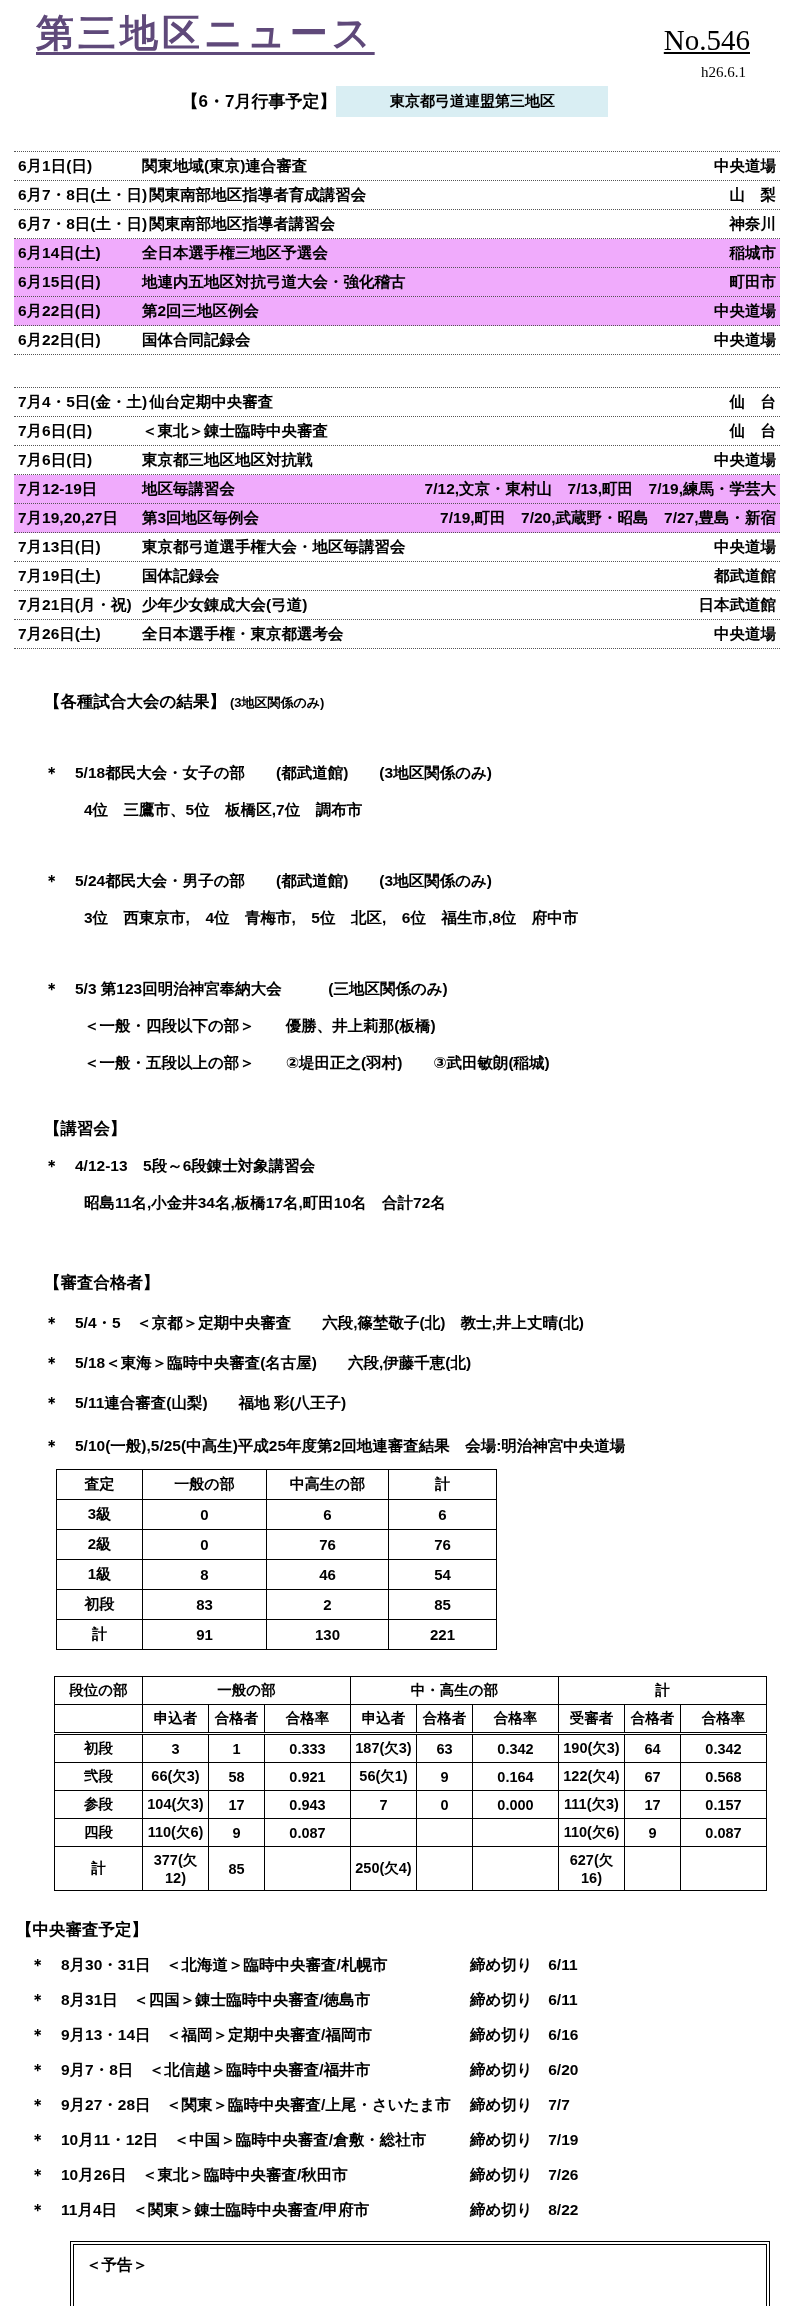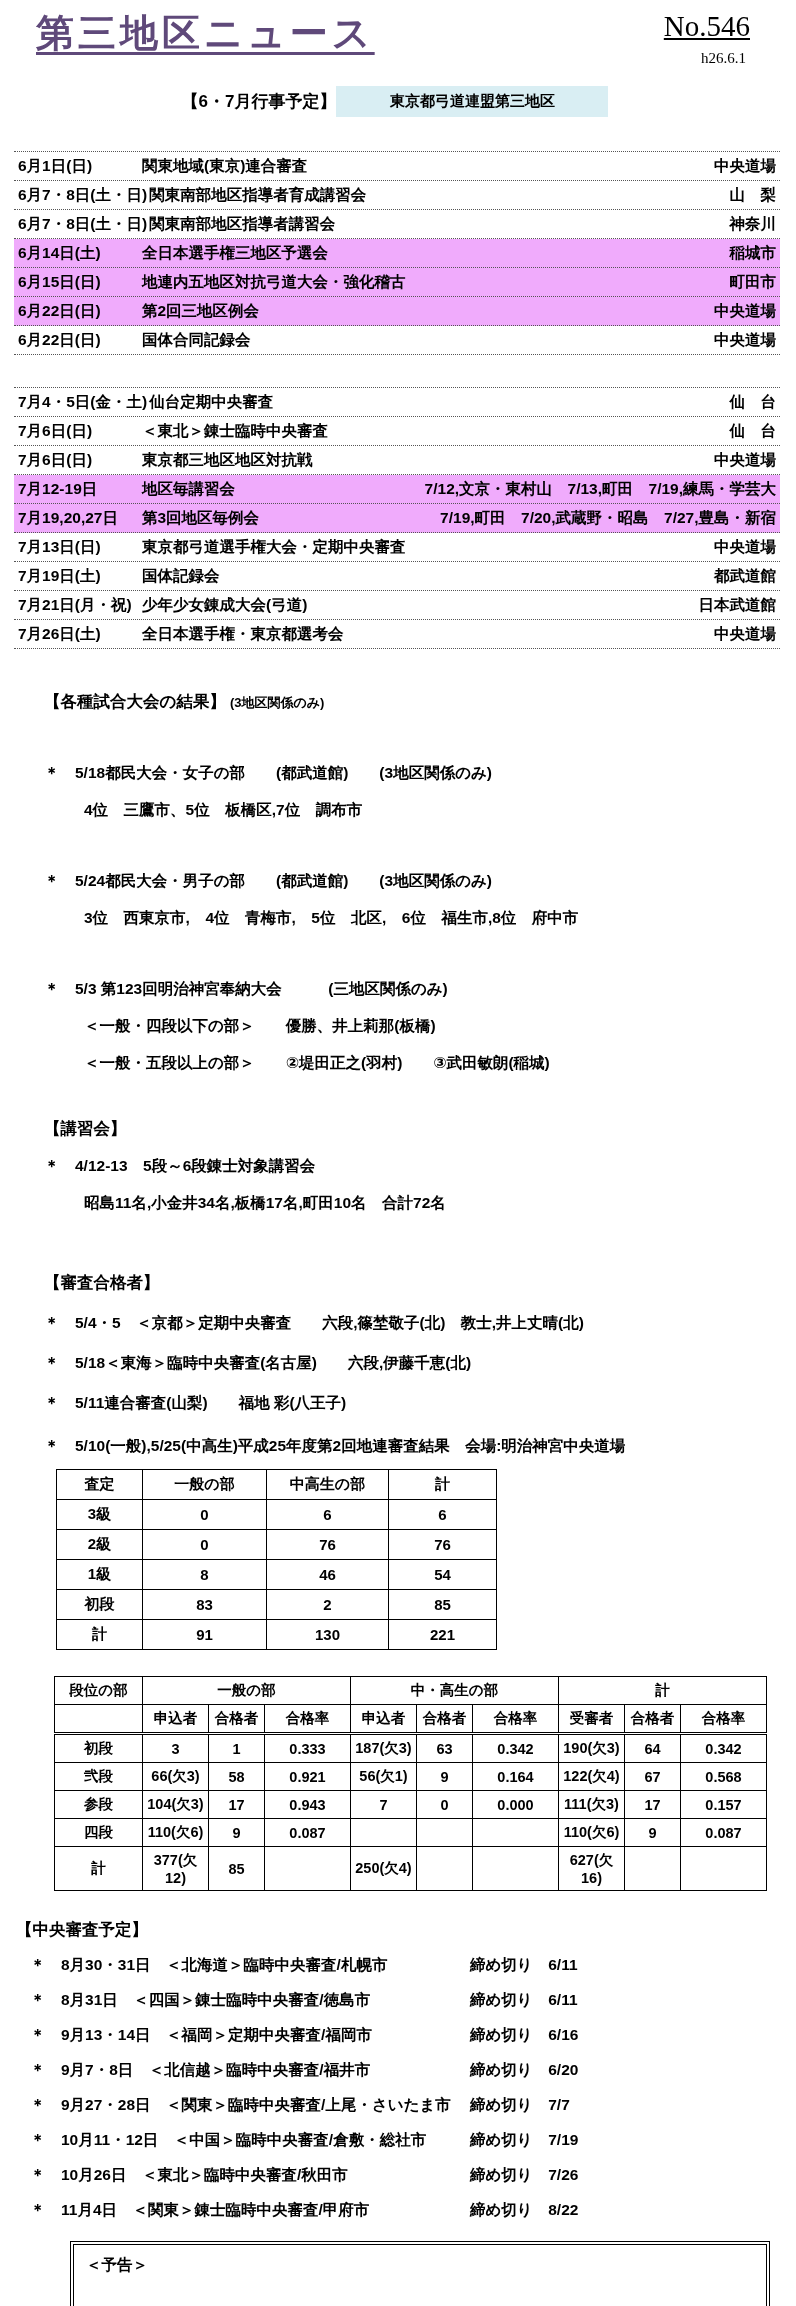--- a/index.html
+++ b/index.html
@@ -10,21 +10,21 @@
     font-family:"Liberation Sans","DejaVu Sans",sans-serif;
     padding:6px 16px 0 14px;
   }
   
   .hdr { position:relative; height:78px; }
   .title {
     margin:2px 0 0 22px; display:inline-block;
     font-size:38px; font-weight:bold; letter-spacing:4px;
     color:#5f497a; text-decoration:underline; text-underline-offset:6px;
   }
-  .issue { position:absolute; top:4px; right:30px; text-align:right; }
+  .issue { position:absolute; top:18px; right:30px; text-align:right; }
   .issue-no {
     font-family:"Liberation Serif","DejaVu Serif",serif;
     font-size:29px; color:#000; text-decoration:underline;
   }
   .issue-date {
     font-family:"Liberation Serif","DejaVu Serif",serif;
     font-size:15px; color:#000000; margin:7px 4px 0 0;
   }
   
   .subhdr { display:flex; justify-content:center; align-items:center; margin-top:2px; }
@@ -158,21 +158,21 @@
       <span class="sevent">地区毎講習会</span>
       <span class="sloc">7/12,文京・東村山　7/13,町田　7/19,練馬・学芸大</span>
     </div>
     <div class="srow hl">
       <span class="sdate">7月19,20,27日</span>
       <span class="sevent">第3回地区毎例会</span>
       <span class="sloc">7/19,町田　7/20,武蔵野・昭島　7/27,豊島・新宿</span>
     </div>
     <div class="srow">
       <span class="sdate">7月13日(日)</span>
-      <span class="sevent">東京都弓道選手権大会・定期中央審査</span>
+      <span class="sevent">東京都弓道選手権大会・地区毎講習会</span>
       <span class="sloc">中央道場</span>
     </div>
     <div class="srow">
       <span class="sdate">7月19日(土)</span>
       <span class="sevent">国体記録会</span>
       <span class="sloc">都武道館</span>
     </div>
     <div class="srow">
       <span class="sdate">7月21日(月・祝)</span>
       <span class="sevent">少年少女錬成大会(弓道)</span>

